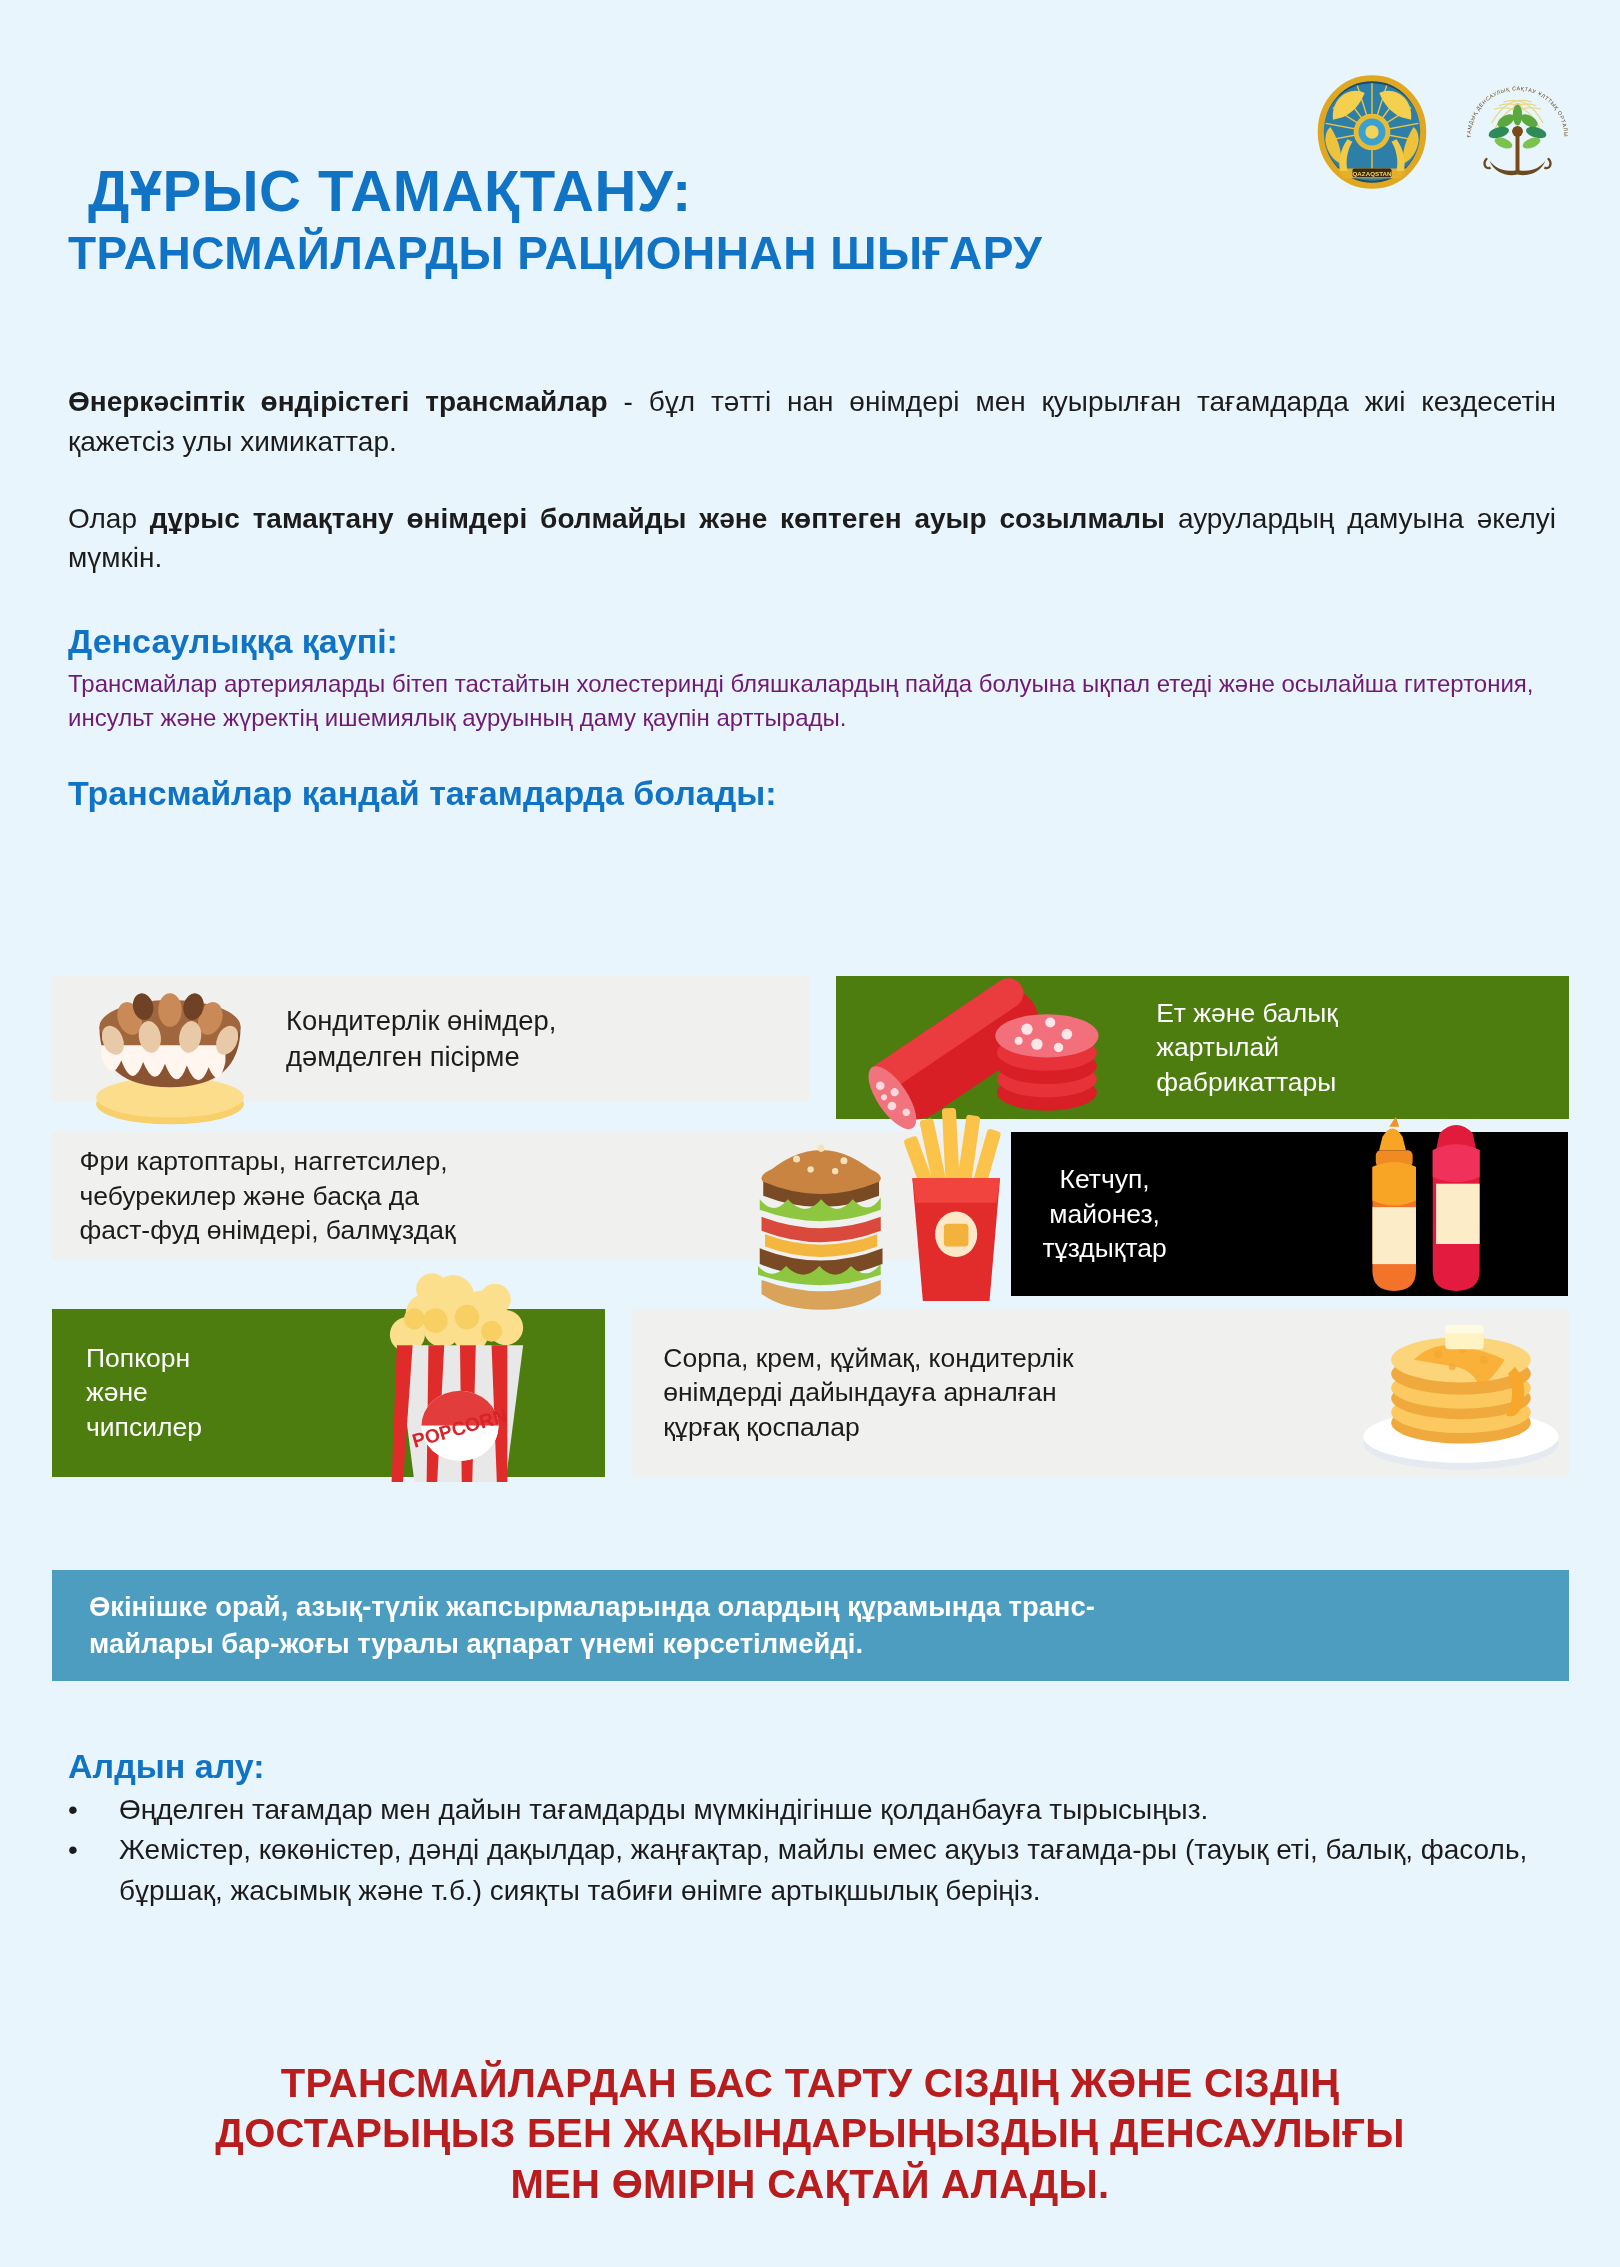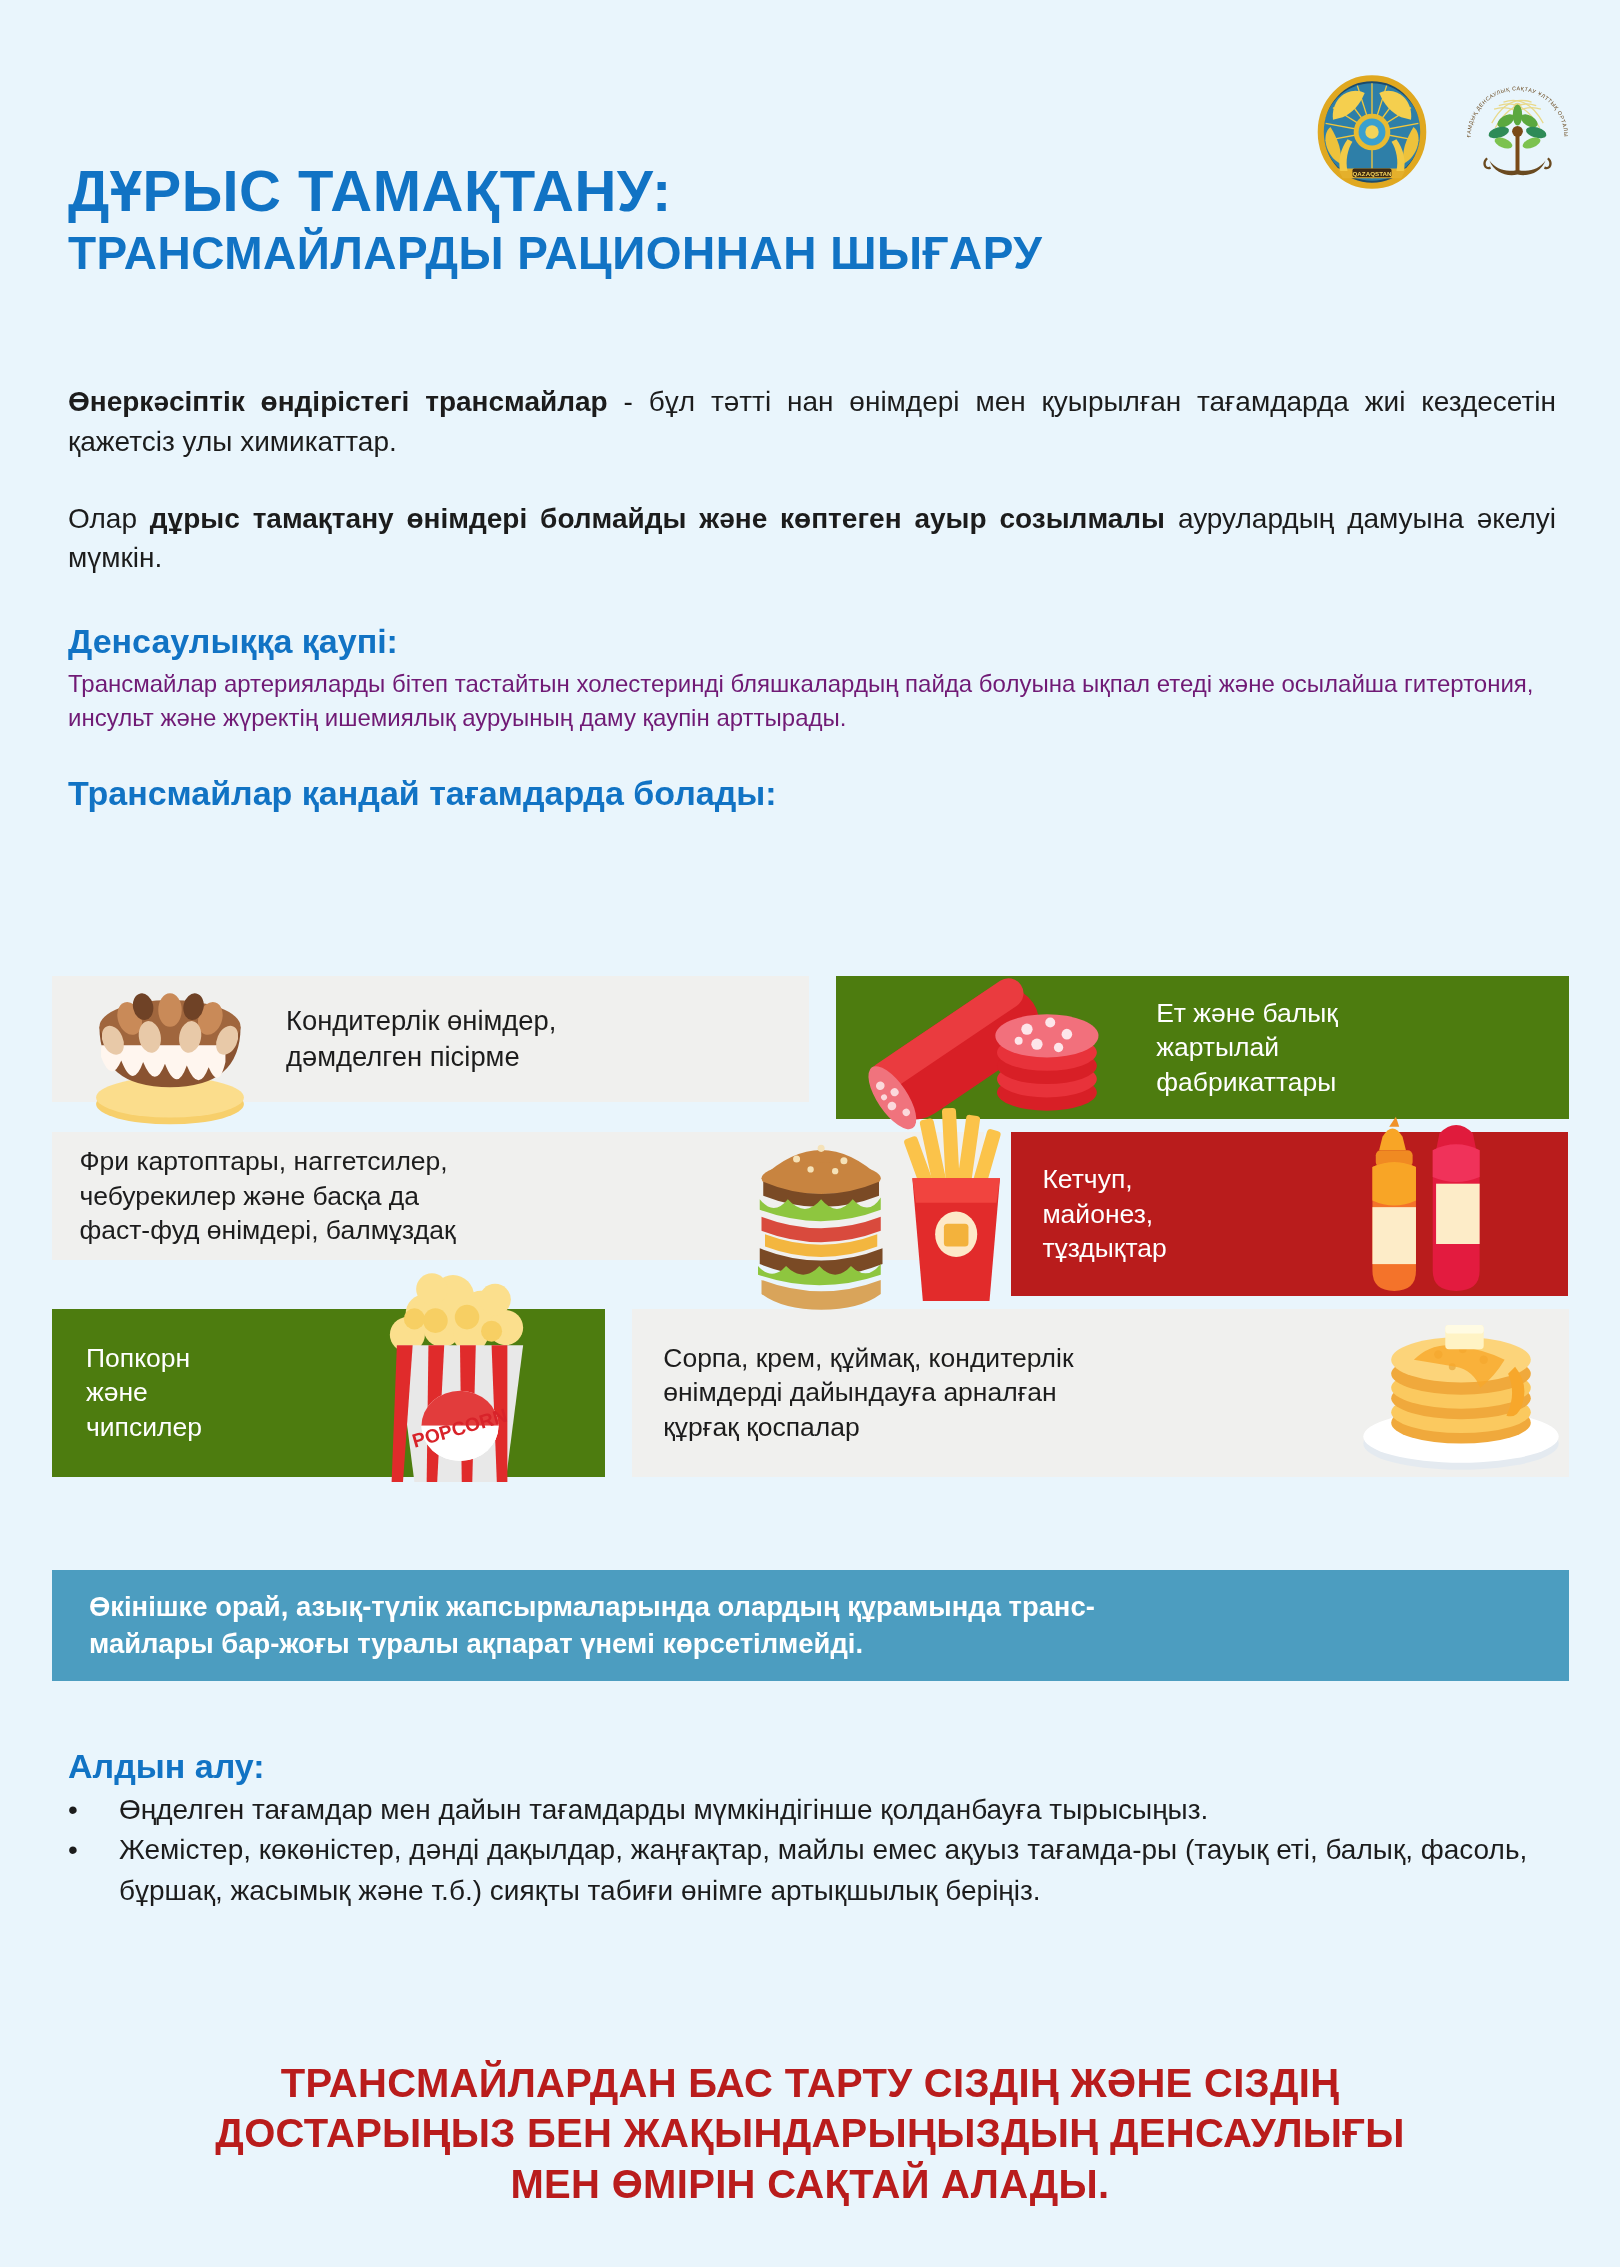--- a/index.html
+++ b/index.html
@@ -29,20 +29,21 @@
   .logo-center { width: 117px; height: 117px; }
 
   
   .title-block { position: absolute; left: 68px; top: 161px; }
   .title-l1 {
     font-size: 58px;
     font-weight: 700;
     letter-spacing: 0.5px;
     color: #1173c4;
     line-height: 1.03;
+    margin-left: 20px;
   }
   .title-l2 {
     font-size: 46px;
     font-weight: 700;
     letter-spacing: 0.5px;
     color: #1173c4;
     line-height: 1.18;
     margin-top: 5.5px;
   }
 
@@ -82,21 +83,21 @@
   .cards { position: absolute; left: 52px; top: 976px; width: 1517px; }
   .row { display: flex; margin-bottom: 12.8px; }
   .card {
     position: relative;
     display: flex;
     align-items: center;
     overflow: visible;
   }
   .card.grey { background: #f0f0ee; }
   .card.blue { background: #4d7c0f; }
-  .card.teal { background: #b91c1c; }
+  .card.teal { background: #000000; text-align: center; }
   .card .txt {
     font-size: 26.5px;
     line-height: 1.3;
     white-space: pre-line;
     z-index: 3;
     position: relative;
   }
   .card.grey .txt { color: #1c1c1c; }
   .card.blue .txt, .card.teal .txt { color: #ffffff; }
   .art { position: absolute; z-index: 2; }

